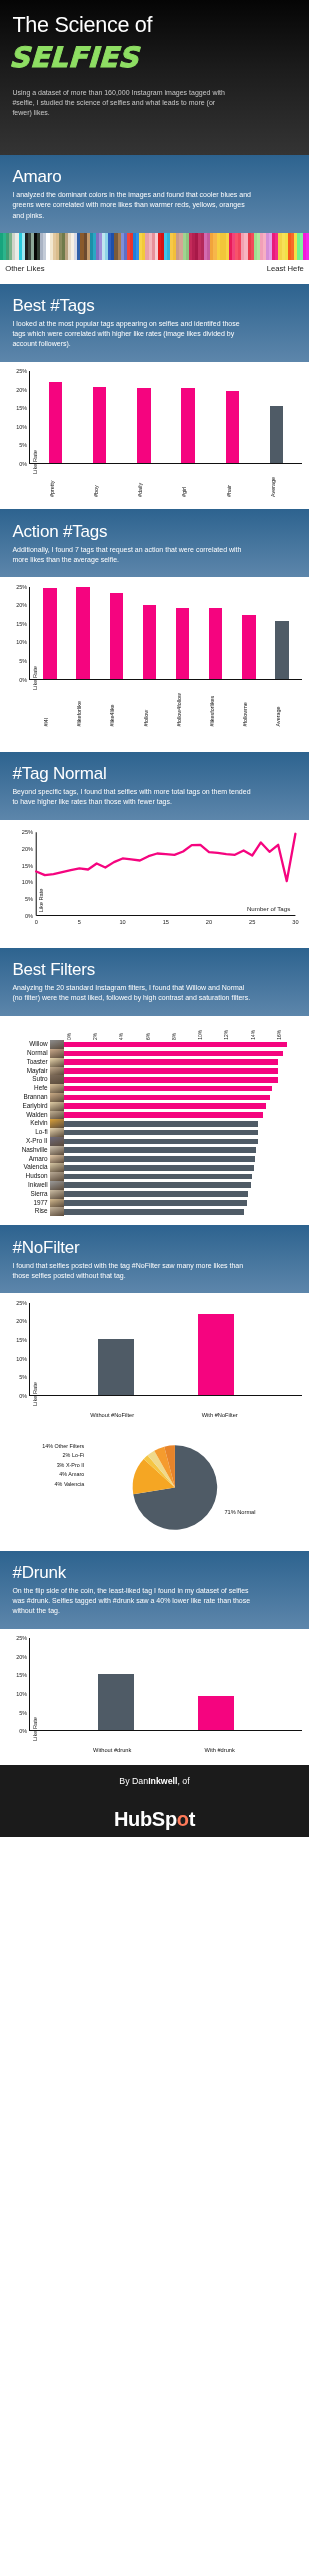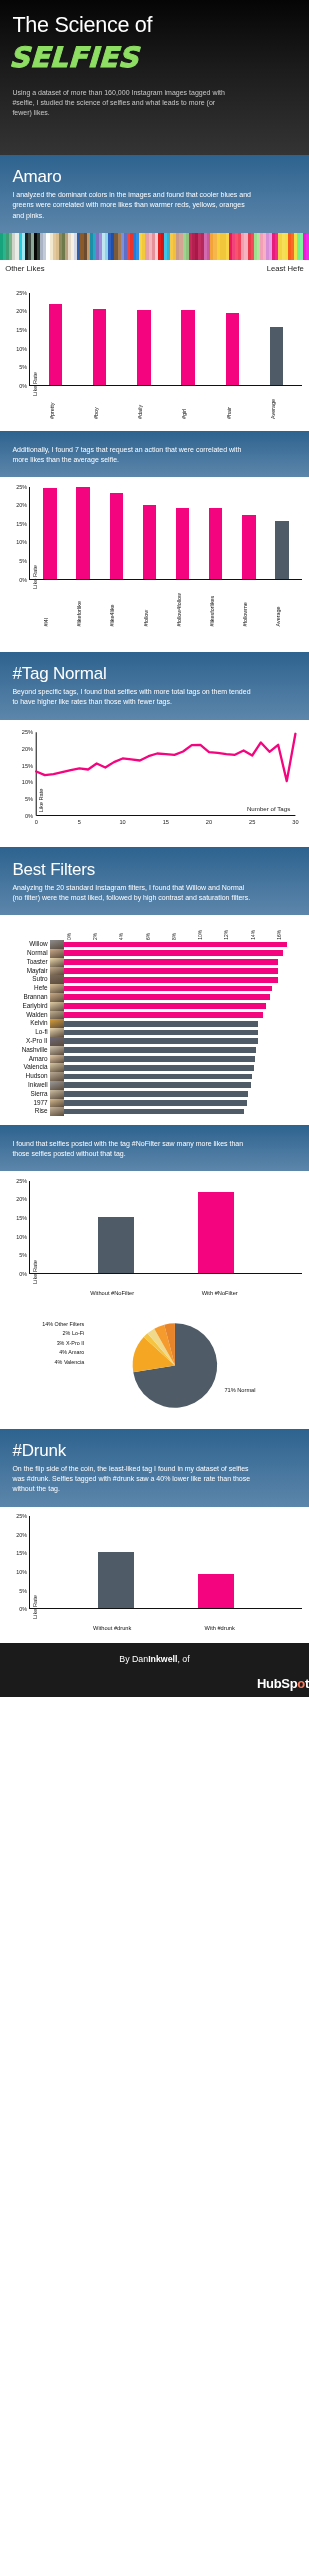--- a/index.html
+++ b/index.html
@@ -144,23 +144,22 @@
   
   .pie-wrap { background:#fff; padding: 7.2px 5.2px 9.3px 5.2px; position: relative; }
   .pie-labels-left { position: absolute; left: 7.2px; top: 13.4px; }
   .pie-labels-left div { font-size: 5.4px; color:#111; margin-bottom: 3.6px; text-align: right; width: 77px; }
 
   
   .footer { background:#1b1b1b; color:#fff; text-align:center; padding: 11.3px 0 6.2px 0; }
   .footer .by { font-size: 8.8px; font-weight: 400; }
   .footer .by b { font-weight: 700; }
   .footer .brand {
-    margin-top: 12px; font-size: 13px; font-weight: 700; color: #ffffff;
+    margin-top: 22px; font-size: 20px; font-weight: 700; color: #ffffff;
     letter-spacing: -0.3px;
-    text-align: right;
   }
   .footer .brand .dot { color:#ff7a59; }
   .spacer-white { background:#fff; height: 7.2px; }
 </style>
 </head>
 <body>
 
 <div class="page">
 
   <div class="hero">
@@ -273,20 +272,24 @@
       <i style="background: rgb(111, 242, 143);"></i>
       <i style="background: rgb(127, 242, 159);"></i>
       <i style="background: rgb(242, 26, 216);"></i>
       <i style="background: rgb(242, 42, 232);"></i>
     </div>
   <div class="stripe-labels">
     <span>Other Likes</span>
     <span>Least Hefe</span>
   </div>
 
+  <div class="sect dark">
+    <h2>Best #Tags</h2>
+    <p>I looked at the most popular tags appearing on selfies and identifed those tags which were correlated with higher like rates (image likes divided by account followers).</p>
+  </div>
   <div class="chart-wrap">
     <div class="vbar-chart">
       <div class="y-axis">
           <div class="tick" style="top: 100%;">0%</div>
           <div class="tick" style="top: 80%;">5%</div>
           <div class="tick" style="top: 60%;">10%</div>
           <div class="tick" style="top: 40%;">15%</div>
           <div class="tick" style="top: 20%;">20%</div>
           <div class="tick" style="top: 0%;">25%</div>
         </div>
@@ -305,20 +308,21 @@
         <span>#boy</span>
         <span>#daily</span>
         <span>#girl</span>
         <span>#hair</span>
         <span>Average</span>
       </div>
   </div>
   <div class="spacer-white"></div>
 
   <div class="sect dark">
+    <h2>Action #Tags</h2>
     <p>Additionally, I found 7 tags that request an action that were correlated with more likes than the average selfie.</p>
   </div>
   <div class="chart-wrap">
     <div class="vbar-chart">
       <div class="y-axis">
           <div class="tick" style="top: 100%;">0%</div>
           <div class="tick" style="top: 80%;">5%</div>
           <div class="tick" style="top: 60%;">10%</div>
           <div class="tick" style="top: 40%;">15%</div>
           <div class="tick" style="top: 20%;">20%</div>
@@ -531,20 +535,21 @@
           <div class="fname">Rise</div>
           <div class="fthumb" style="background: linear-gradient(160deg, rgb(196, 180, 156), rgb(90, 74, 58));"></div>
           <div class="ftrack">
             <div class="fbar gray" style="width: 75.5556%;"></div>
           </div>
         </div>
       </div>
   </div>
 
   <div class="sect dark">
+    <h2>#NoFilter</h2>
     <p>I found that selfies posted with the tag #NoFilter saw many more likes than those selfies posted without that tag.</p>
   </div>
   <div class="two-bar">
     <div class="vbar-chart">
       <div class="y-axis">
           <div class="tick" style="top: 100%;">0%</div>
           <div class="tick" style="top: 80%;">5%</div>
           <div class="tick" style="top: 60%;">10%</div>
           <div class="tick" style="top: 40%;">15%</div>
           <div class="tick" style="top: 20%;">20%</div>

